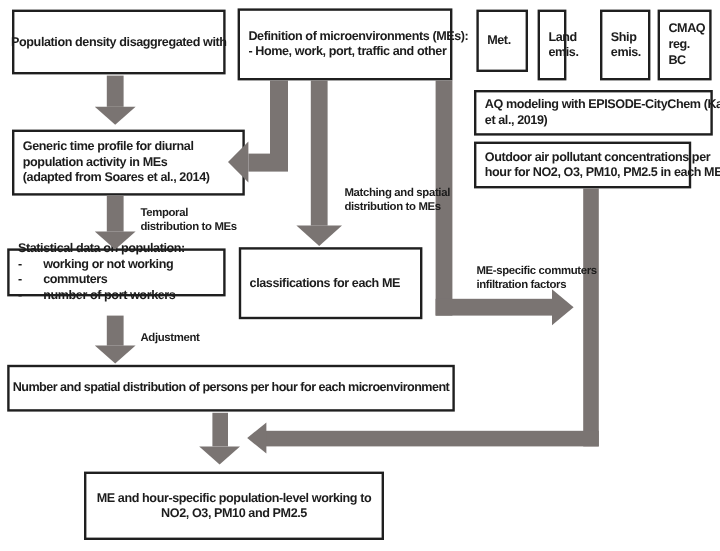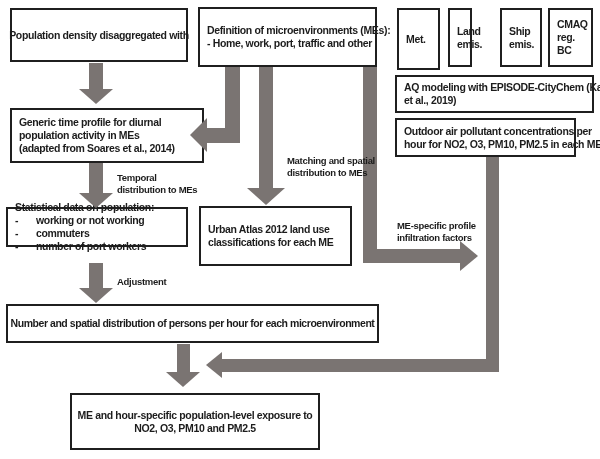--- a/index.html
+++ b/index.html
@@ -37,21 +37,21 @@
 
   <div class="box center" style="left:10px;top:8px;width:178px;height:54px;">
     <div class="ln">Population density disaggregated with</div>
   </div>
 
   <div class="box left" style="left:198px;top:7px;width:179px;height:60px;">
     <div class="ln">Definition of microenvironments (MEs):</div>
     <div class="ln">- Home, work, port, traffic and other</div>
   </div>
 
-  <div class="box left" style="left:397px;top:8px;width:43px;height:62px;">
+  <div class="box left" style="left:397px;top:8px;width:43px;height:52px;">
     <div class="ln">Met.</div>
   </div>
 
   <div class="box left" style="left:448px;top:8px;width:24px;height:59px;">
     <div class="ln">Land</div>
     <div class="ln">emis.</div>
   </div>
 
   <div class="box left" style="left:500px;top:8px;width:42px;height:59px;">
     <div class="ln">Ship</div>
@@ -90,30 +90,29 @@
       <span class="dash">-</span>
       <span class="ln">commuters</span>
     </div>
     <div class="bullet-row">
       <span class="dash">-</span>
       <span class="ln">number of port workers</span>
     </div>
   </div>
 
   <div class="box left" style="left:199px;top:206px;width:153px;height:60px;">
-    <div class="ln">Urban Atlas 2012 land use</div>
     <div class="ln">classifications for each ME</div>
   </div>
 
   <div class="box center" style="left:6px;top:304px;width:373px;height:39px;">
     <div class="ln" style="letter-spacing:-0.45px;">Number  and spatial distribution of persons per hour for each microenvironment</div>
   </div>
 
   <div class="box center" style="left:70px;top:393px;width:250px;height:57px;">
-    <div class="ln">ME and hour-specific population-level exposure to</div>
+    <div class="ln">ME and hour-specific population-level working to</div>
     <div class="ln">NO2, O3, PM10 and PM2.5</div>
   </div>
 
   <div>
     <div class="shaft" style="left:89px;top:63px;width:14px;height:26px;"></div>
     <div class="tri tri-down" style="left:79px;top:89px;"></div>
   </div>
 
   <div>
     <div class="shaft" style="left:225px;top:67px;width:15px;height:76px;"></div>
@@ -161,17 +160,17 @@
   <div class="lbl" style="left:117px;top:276px;">
     <div>Adjustment</div>
   </div>
 
   <div class="lbl" style="left:287px;top:155px;">
     <div>Matching and spatial</div>
     <div>distribution to MEs</div>
   </div>
 
   <div class="lbl" style="left:397px;top:220px;">
-    <div>ME-specific profile</div>
+    <div>ME-specific commuters</div>
     <div>infiltration factors</div>
   </div>
 
 </div>
 
 </body></html>

